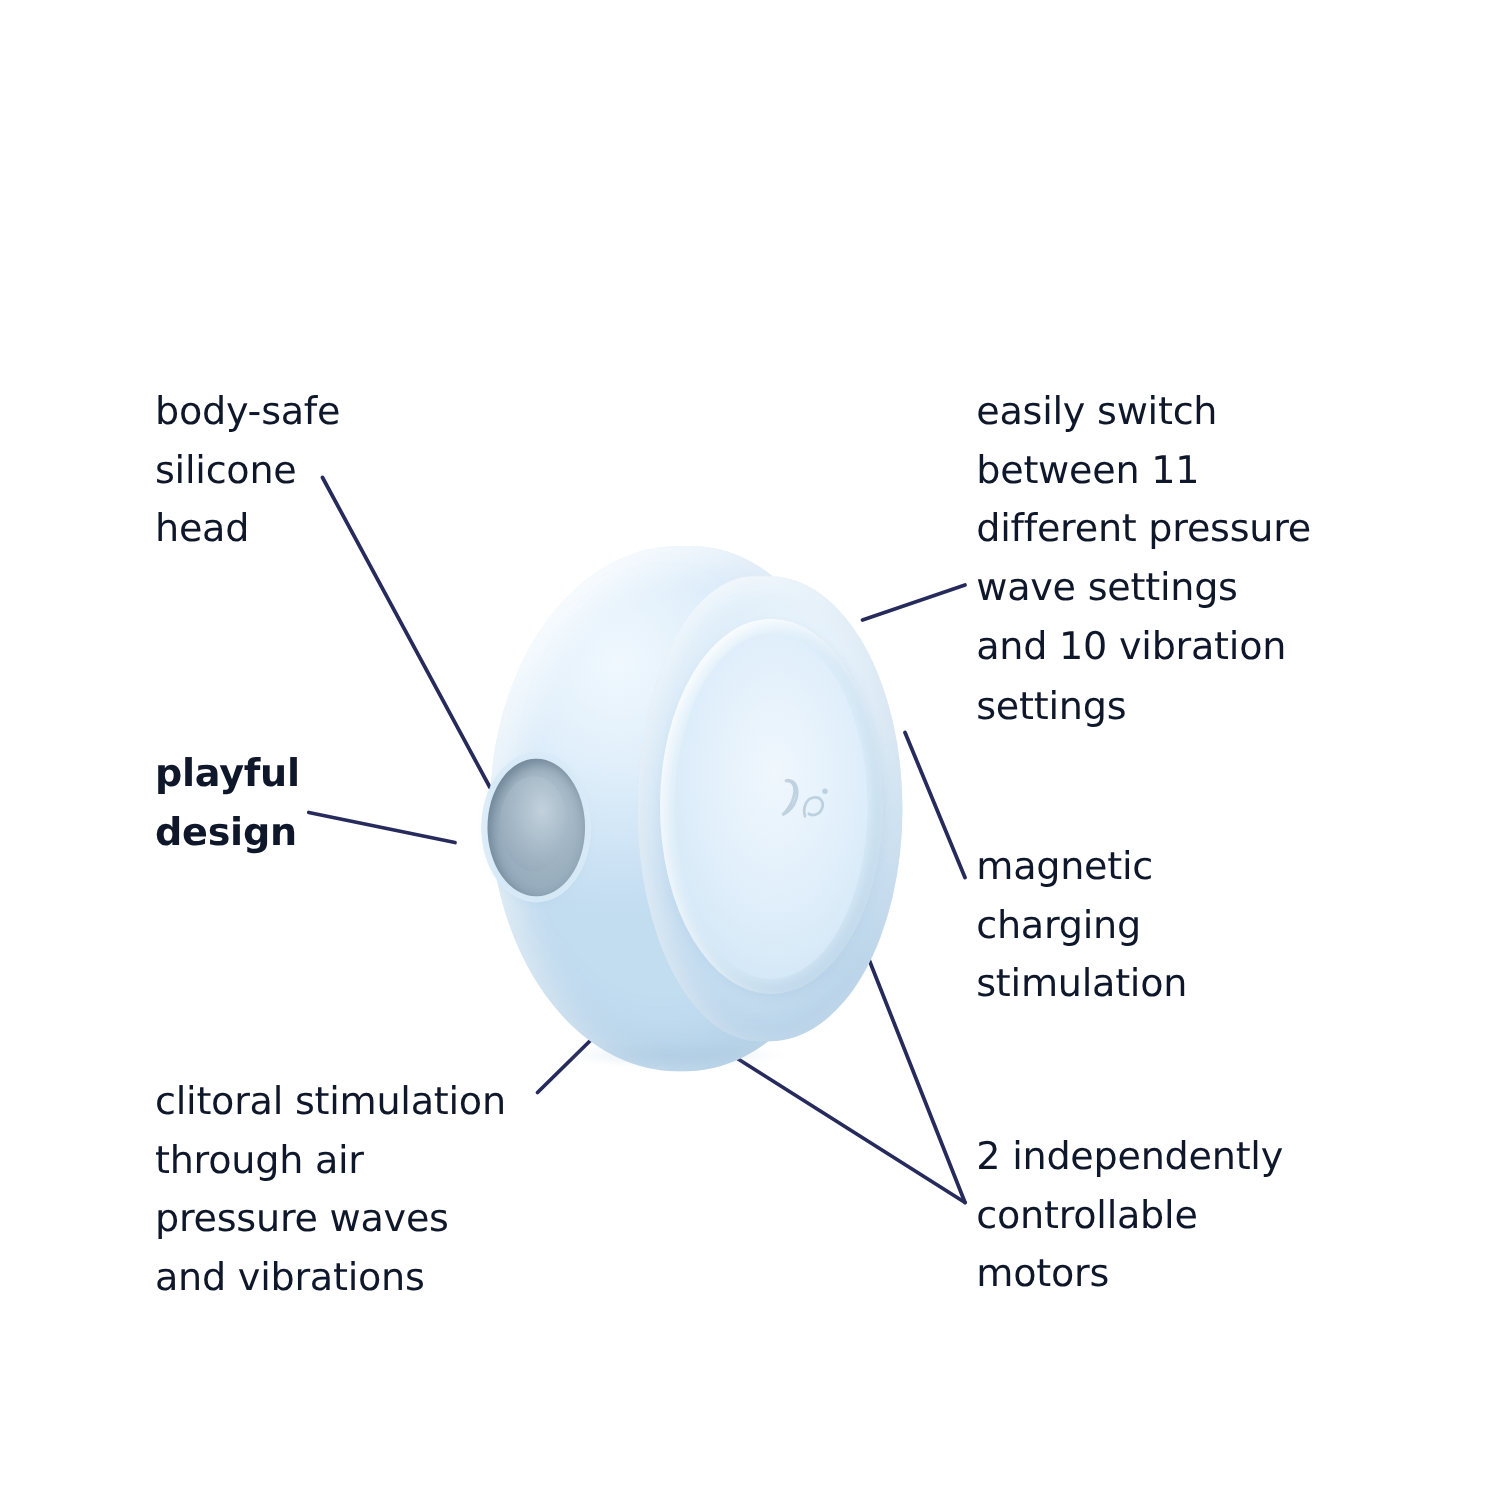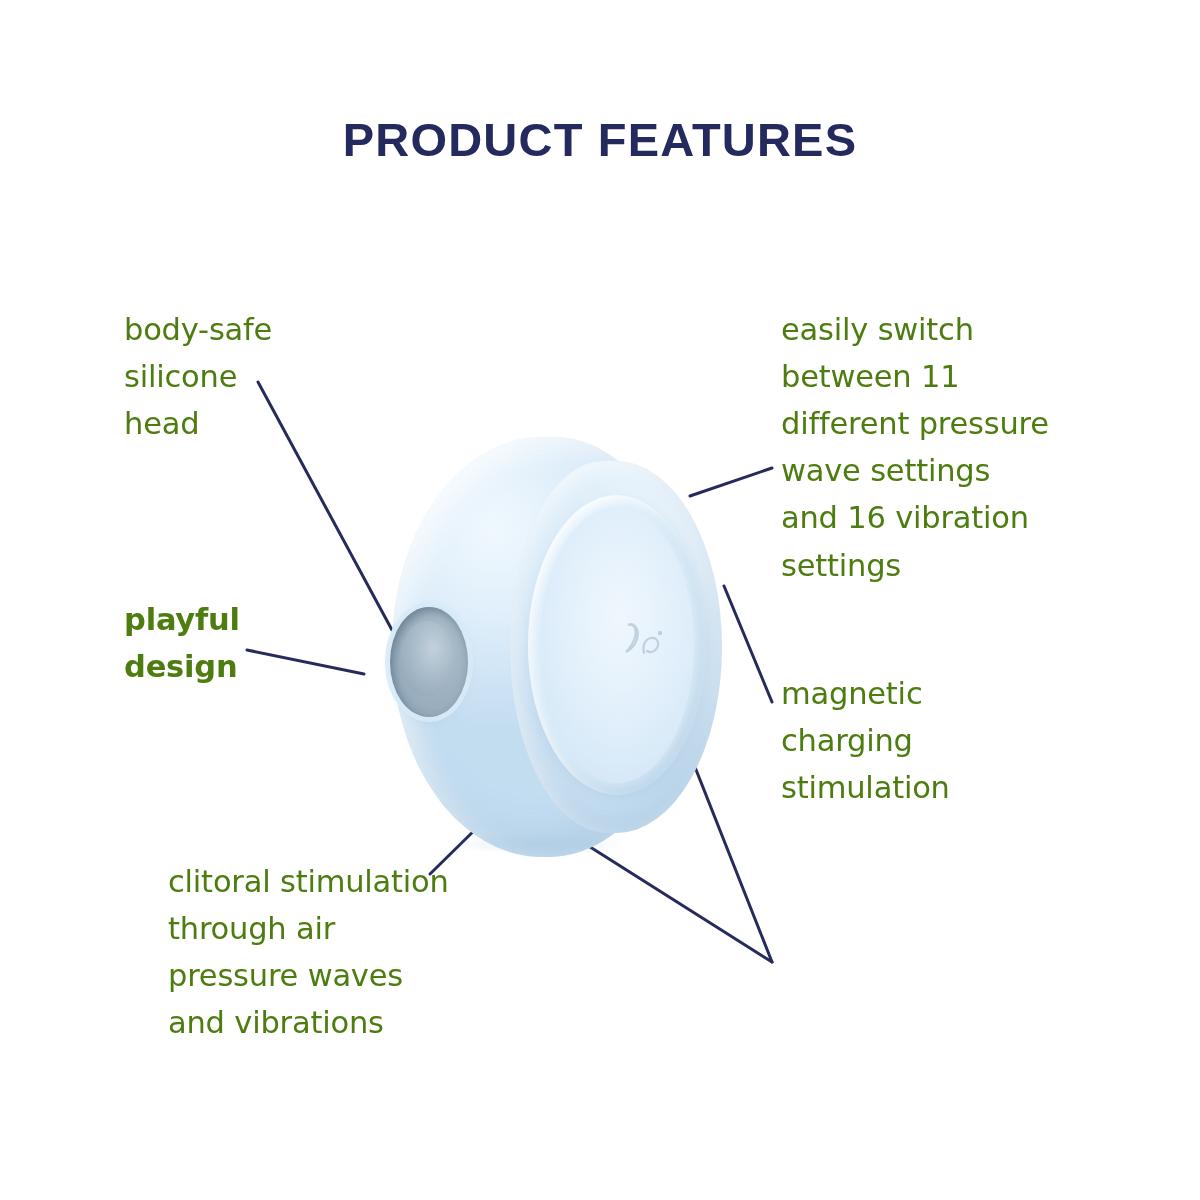--- a/index.html
+++ b/index.html
@@ -23,31 +23,31 @@
     font-size:47px;
     font-weight:bold;
     letter-spacing:1.2px;
     color:#252a5e;
     font-family:"Liberation Sans", sans-serif;
   }
 
   
   .callout {
     position:absolute;
-    color:#4d7c0f;
+    color:#0f172a;
     font-size:30.5px;
     line-height:1.545;
     font-weight:400;
     letter-spacing:-0.2px;
     white-space:pre-line;
     font-family:"DejaVu Sans", sans-serif;
   }
   #callout-body-safe      { left:124px;  top:306px;  width:300px; }
   #callout-playful        { left:124px;  top:596px;  width:260px;font-weight:bold; }
-  #callout-clitoral       { left:124px;  top:858px;  width:360px;margin-left:44px; }
+  #callout-clitoral       { left:124px;  top:858px;  width:360px; }
   #callout-switch         { left:781px;  top:306px;  width:320px; }
   #callout-magnetic       { left:781px;  top:670px;  width:300px; }
   #callout-motors         { left:781px;  top:902px;  width:320px; }
 
   
   #leaders {
     position:absolute;
     left:0; top:0;
     width:1200px; height:1200px;
     pointer-events:none;
@@ -134,21 +134,20 @@
     width:250px; height:30px;
     border-radius:50%;
     background:radial-gradient(ellipse 50% 50% at 50% 50%, rgba(168,196,219,0.30) 0%, rgba(255,255,255,0) 72%);
   }
 </style>
 </head>
 <body>
 
 <div id="stage">
 
-  <div id="title">PRODUCT FEATURES</div>
 
   <svg id="leaders" viewBox="0 0 1200 1200">
     <line x1="258" y1="382" x2="392" y2="630" stroke="#262b5c" stroke-width="3" stroke-linecap="round"></line>
     <line x1="247" y1="650" x2="364" y2="674" stroke="#262b5c" stroke-width="3" stroke-linecap="round"></line>
     <line x1="430" y1="874" x2="489" y2="816" stroke="#262b5c" stroke-width="3" stroke-linecap="round"></line>
     <line x1="690" y1="496" x2="772" y2="468" stroke="#262b5c" stroke-width="3" stroke-linecap="round"></line>
     <line x1="724" y1="586" x2="772" y2="702" stroke="#262b5c" stroke-width="3" stroke-linecap="round"></line>
     <line x1="659" y1="676" x2="772" y2="962" stroke="#262b5c" stroke-width="3" stroke-linecap="round"></line>
     <line x1="538" y1="814" x2="772" y2="962" stroke="#262b5c" stroke-width="3" stroke-linecap="round"></line>
   </svg>
@@ -183,21 +182,24 @@
 
   <div class="callout" id="callout-clitoral">clitoral stimulation
 through air
 pressure waves
 and vibrations</div>
 
   <div class="callout" id="callout-switch">easily switch
 between 11
 different pressure
 wave settings
-and 16 vibration
+and 10 vibration
 settings</div>
 
   <div class="callout" id="callout-magnetic">magnetic
 charging
 stimulation</div>
 
+  <div class="callout" id="callout-motors">2 independently
+controllable
+motors</div>
 
 </div>
 
 </body></html>

